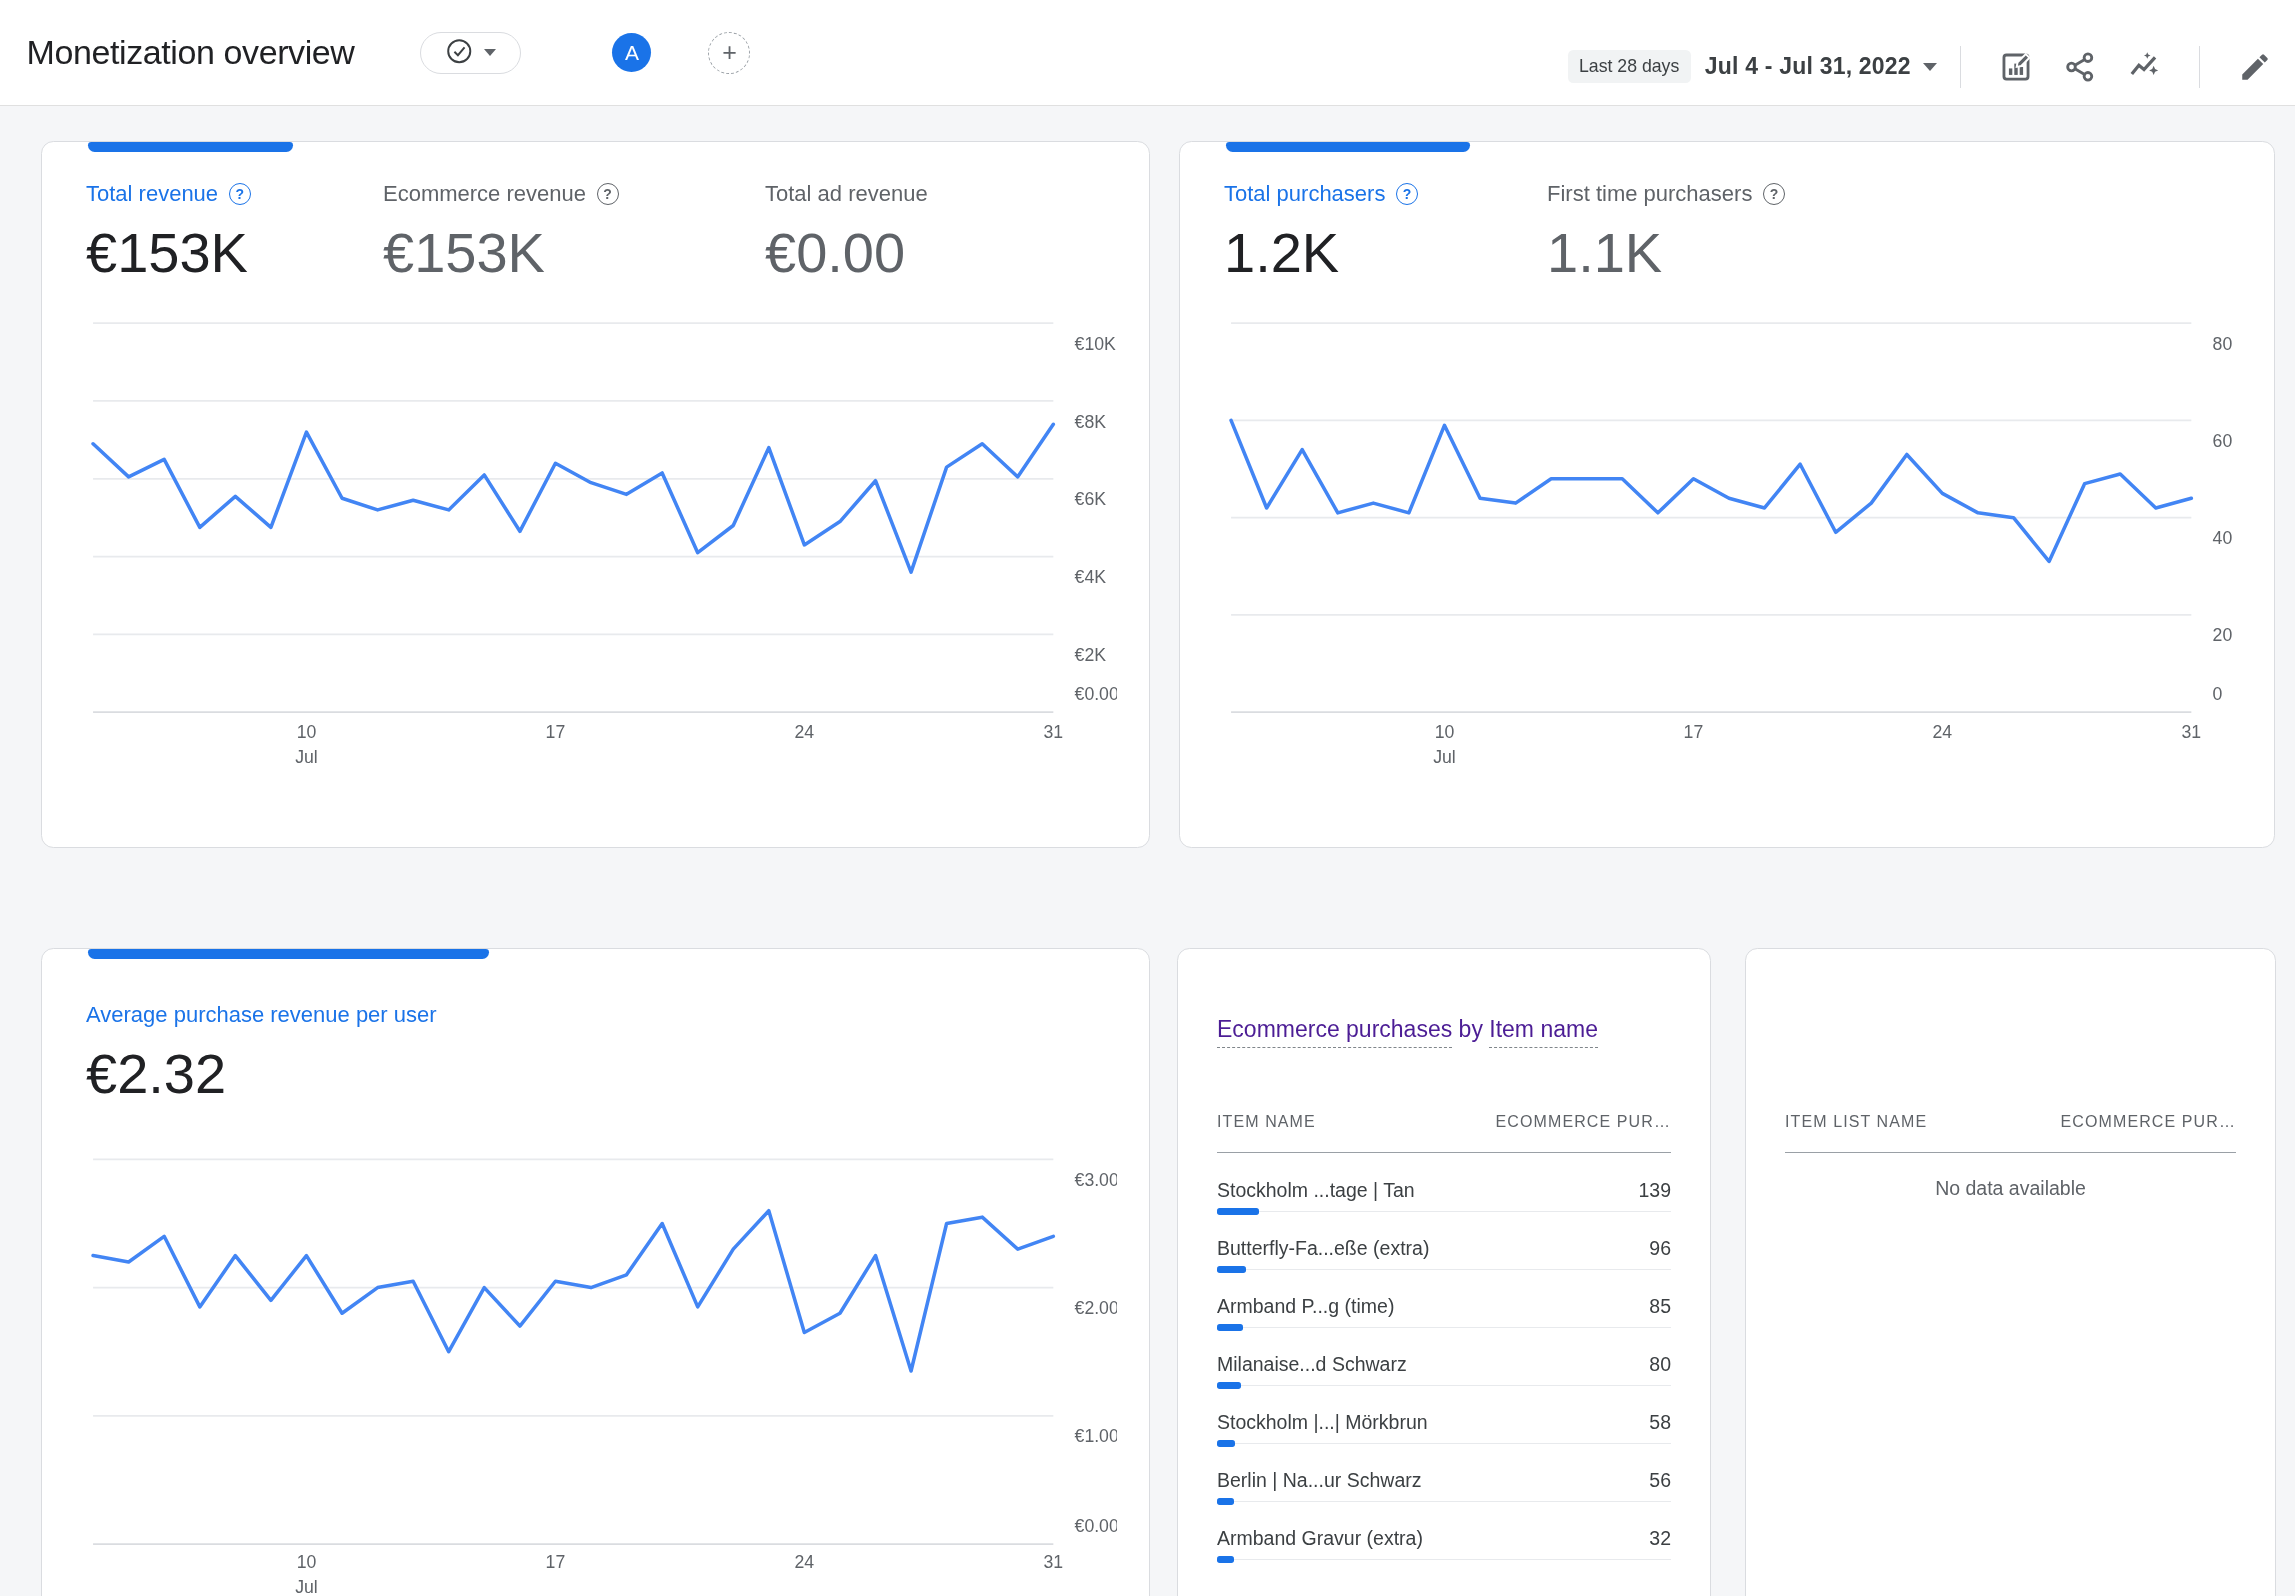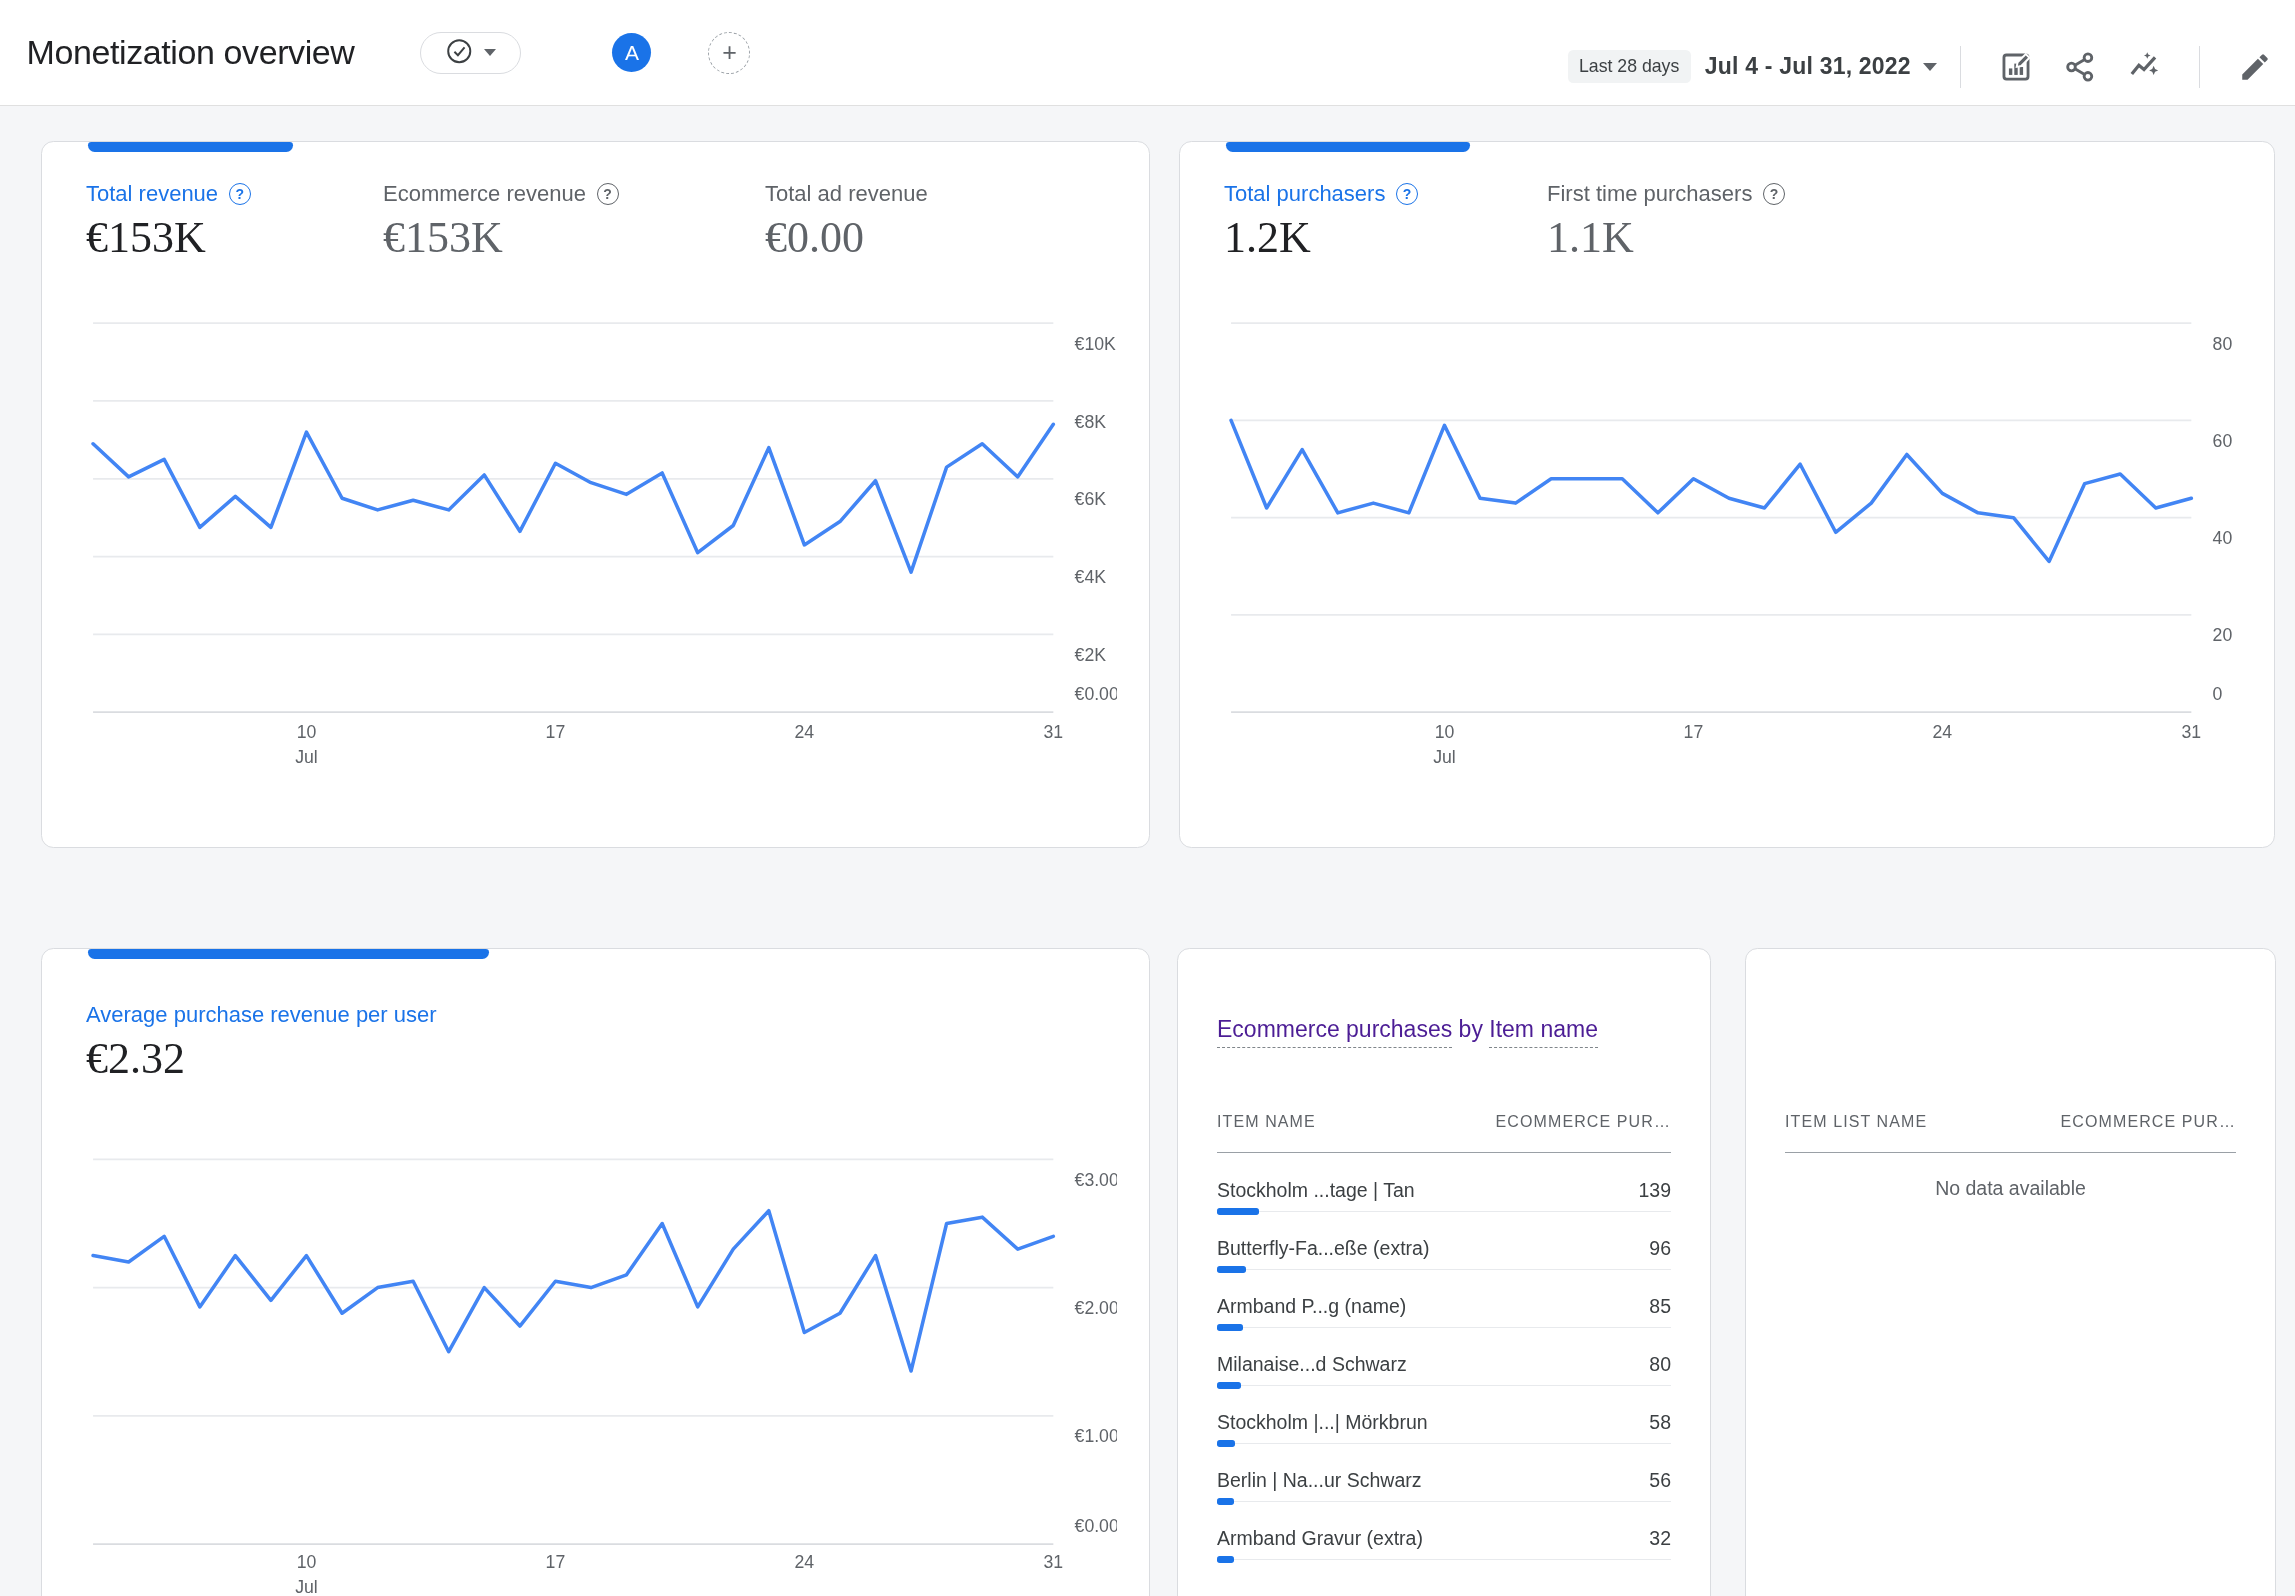--- a/index.html
+++ b/index.html
@@ -48,21 +48,21 @@
   
   .card {
     position:absolute; background:#fff; border:0.9px solid #dadce0;
     border-radius:12.4px; overflow:hidden;
   }
   .tab-indicator { position:absolute; top:0; height:9.7px; background:#1a73e8; border-radius:3.5px 3.5px 7px 7px; }
   .metric { position:absolute; cursor:pointer; }
   .metric-label-row { display:flex; align-items:center; gap:10.6px; font-size:22px; }
   .metric.selected .metric-label-row { color:#1a73e8; }
   .metric.dim .metric-label-row { color:#5f6368; }
-  .metric-value { font-size:44px; margin-top:5px; color:#202124; letter-spacing:0;font-family:Liberation Serif, serif; }
+  .metric-value { font-size:56px; margin-top:13px; color:#202124; letter-spacing:0; }
   .metric.dim .metric-value { color:#5f6368; }
   .help-badge {
     width:22px; height:22px; border:1.8px solid currentColor; border-radius:50%;
     font-size:14px; font-weight:700; display:inline-flex; align-items:center; justify-content:center;
   }
   .chart { position:absolute; }
   .chart text { font-family:"Liberation Sans", sans-serif; font-size:20px; fill:#5f6368; }
   
   .tcard-title { position:absolute; left:39px; right:39px; font-size:23px; color:#4c1d95; line-height:1.0; }
   .dashed-sel {
@@ -277,21 +277,21 @@
         <span>Stockholm ...tage | Tan</span>
         <span>139</span>
         <span class="tbar" style="width: 42px;"></span>
       </div>
       <div class="trow">
         <span>Butterfly-Fa...eße (extra)</span>
         <span>96</span>
         <span class="tbar" style="width: 29px;"></span>
       </div>
       <div class="trow">
-        <span>Armband P...g (name)</span>
+        <span>Armband P...g (time)</span>
         <span>85</span>
         <span class="tbar" style="width: 26px;"></span>
       </div>
       <div class="trow">
         <span>Milanaise...d Schwarz</span>
         <span>80</span>
         <span class="tbar" style="width: 24.4px;"></span>
       </div>
       <div class="trow">
         <span>Stockholm |...| Mörkbrun</span>

